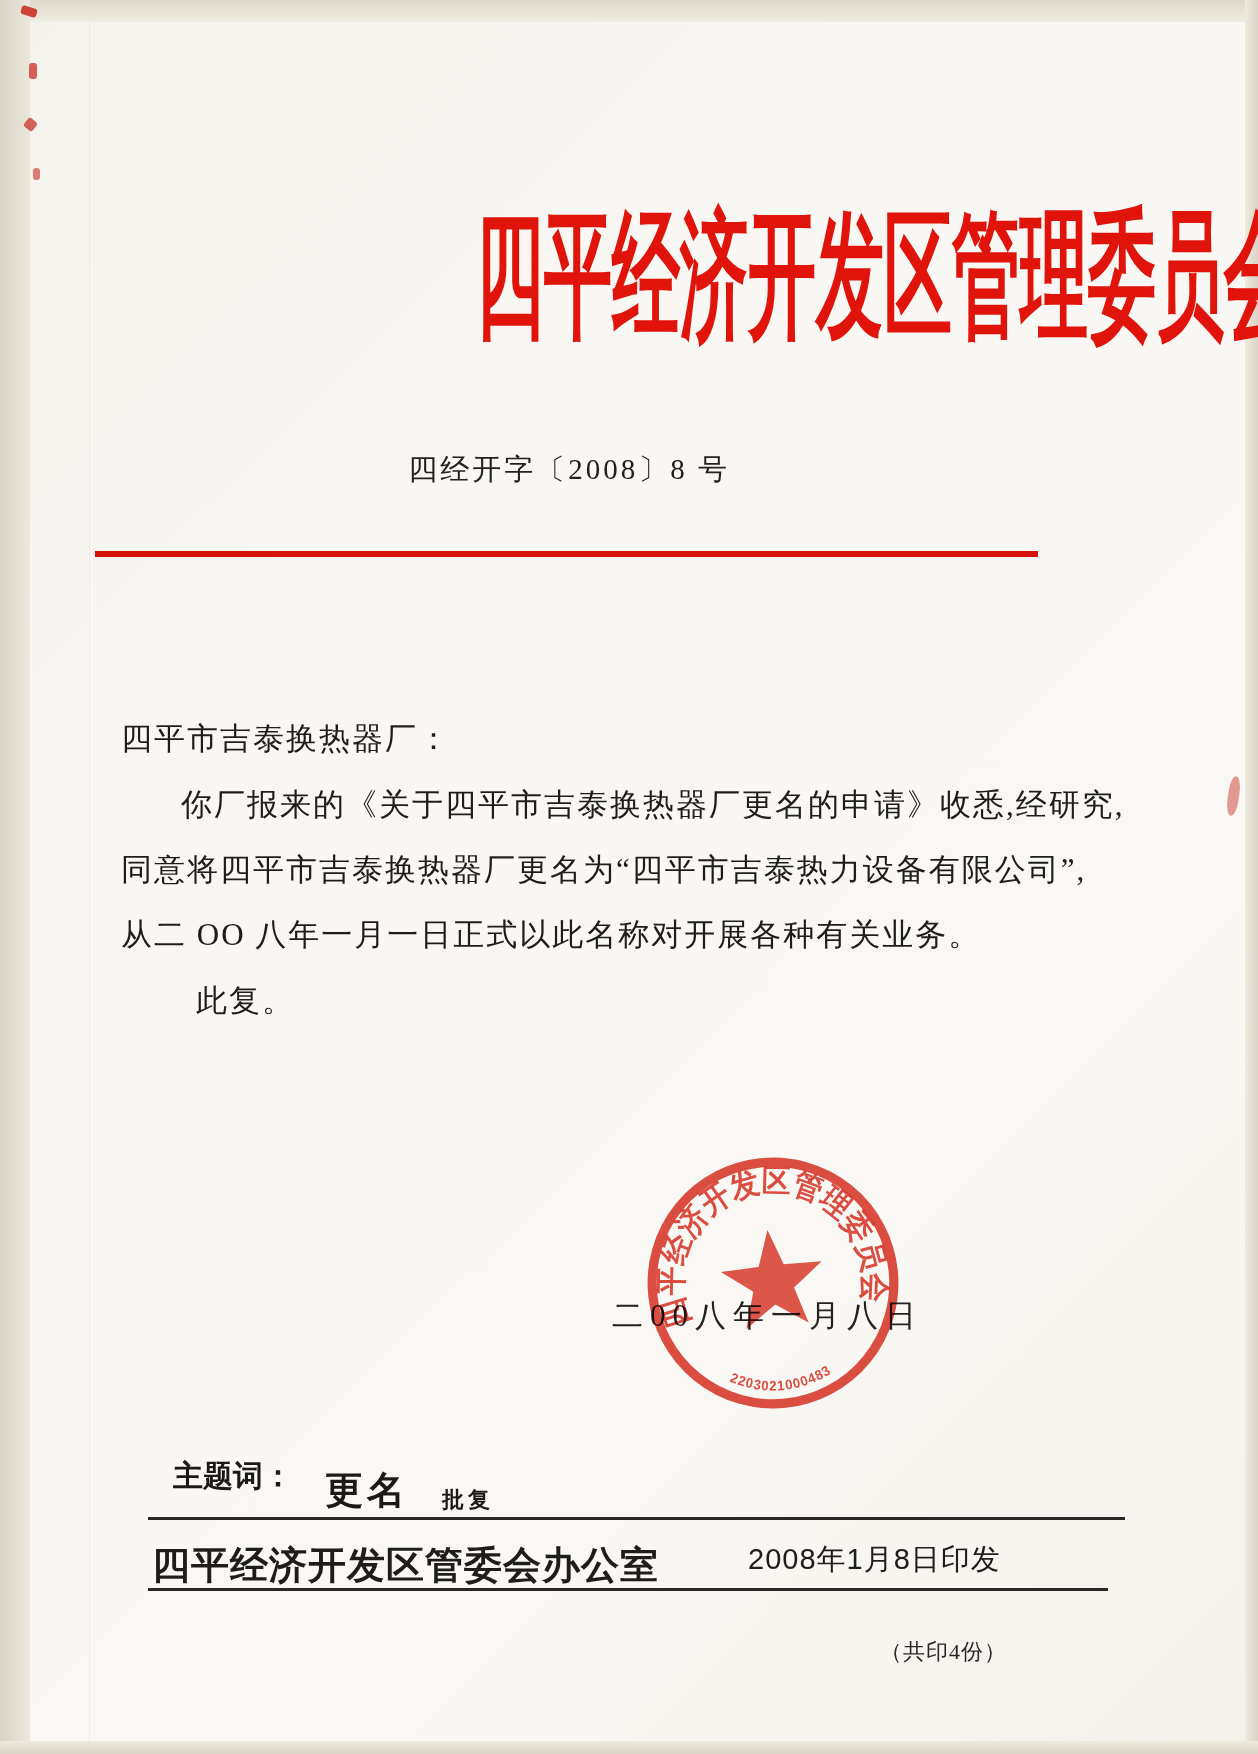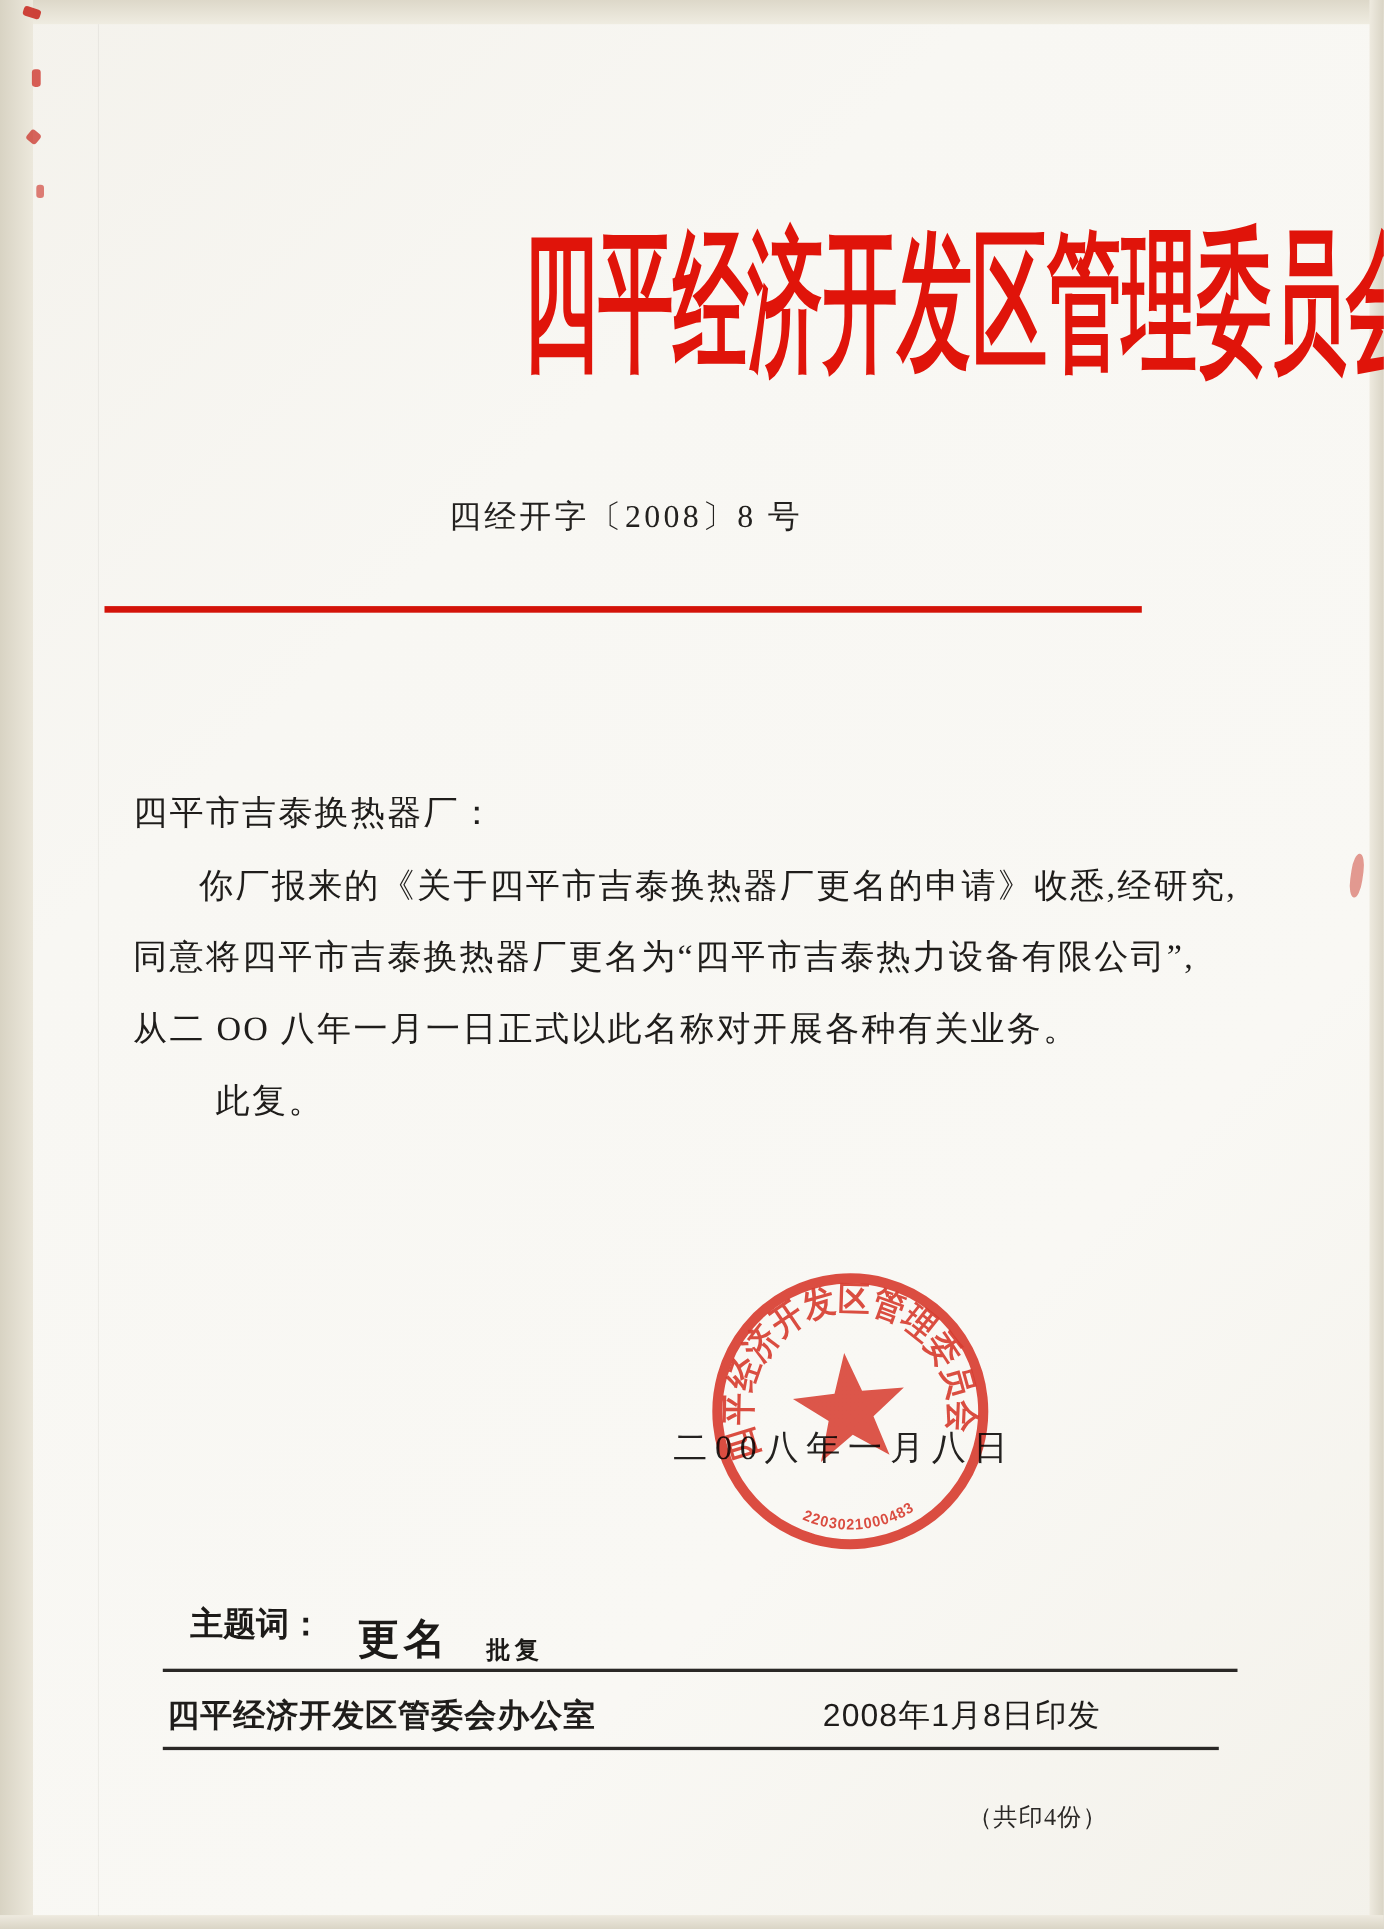--- a/index.html
+++ b/index.html
@@ -68,21 +68,21 @@
 
   .subject-label{position:absolute;left:173px;top:1456px;font-size:30px;font-weight:bold;
     font-family:"Liberation Sans", sans-serif;color:#1c1a18;}
   .subject-term1{position:absolute;left:325px;top:1465px;font-size:38px;font-weight:bold;
     font-family:"Liberation Sans", sans-serif;color:#1c1a18;letter-spacing:4px;}
   .subject-term2{position:absolute;left:442px;top:1465px;font-size:22px;font-weight:bold;
     font-family:"Liberation Sans", sans-serif;color:#1c1a18;letter-spacing:4px;margin-top:20px;}
   .black-rule{position:absolute;left:148px;width:977px;height:3px;background:#2a2826;}
   .rule1{top:1517px;}
   .rule2{top:1588px;width:960px;}
-  .issuer{position:absolute;left:152px;top:1540px;font-size:29px;color:#1f1d1b;
+  .issuer{position:absolute;left:152px;top:1540px;font-size:38px;color:#1f1d1b;
     font-family:"Liberation Sans", sans-serif;font-weight:600;letter-spacing:1px;}
   .print-date{position:absolute;left:748px;top:1540px;font-size:29px;color:#1f1d1b;
     font-family:"Liberation Sans", sans-serif;font-weight:500;letter-spacing:1px;}
   .copies{position:absolute;left:880px;top:1601px;font-size:22px;color:#2a2826;letter-spacing:1px;margin-top:36px;}
 </style>
 </head>
 <body>
 
 <div class="paper">
 

